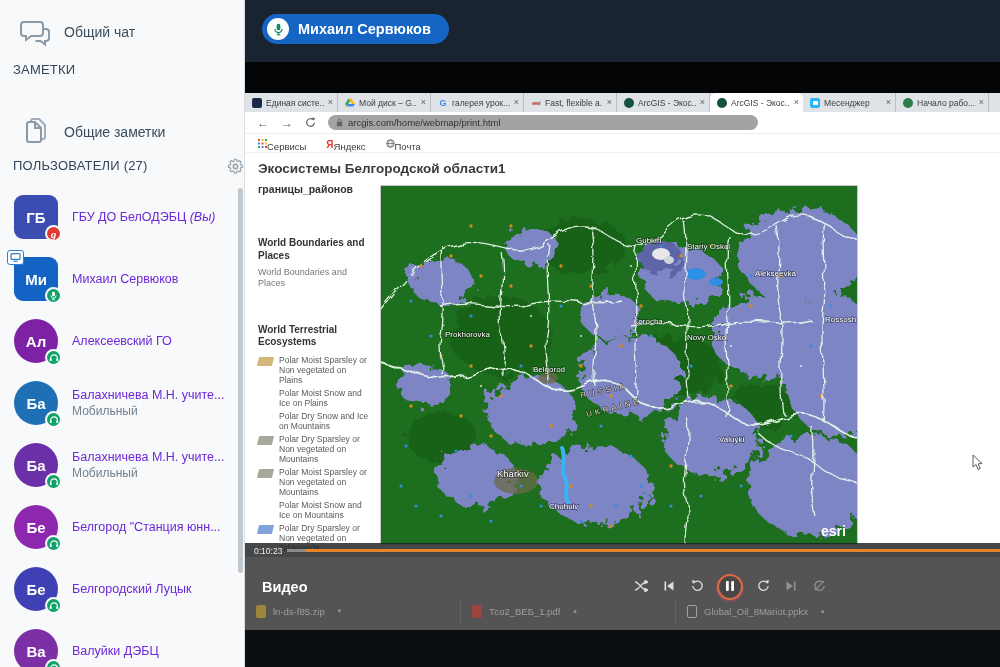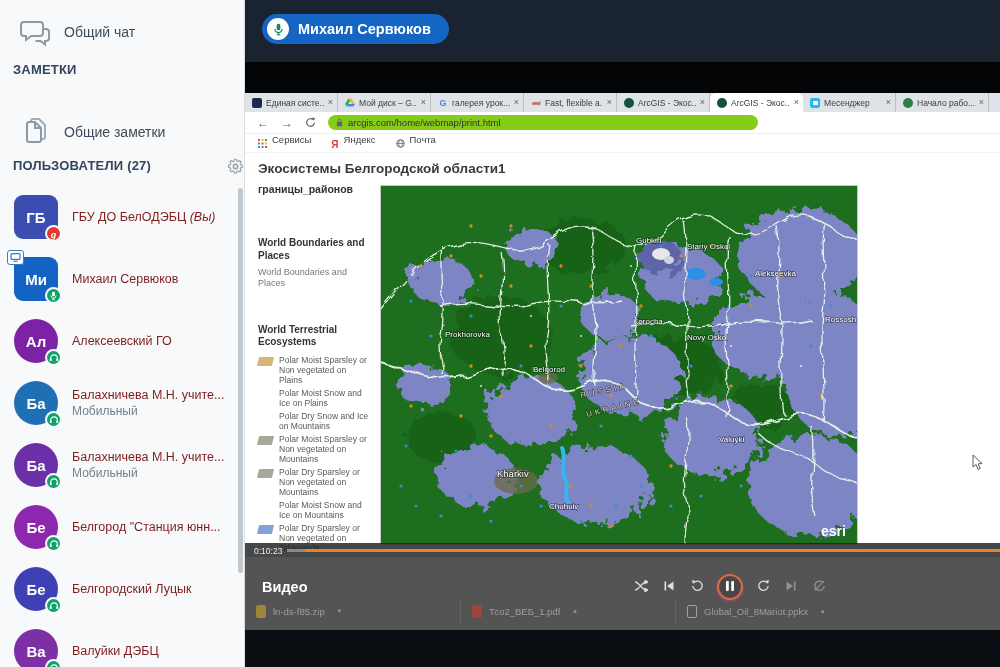--- a/index.html
+++ b/index.html
@@ -6,37 +6,37 @@
   html,body { width:1000px; height:667px; overflow:hidden; background:#fff;
     font-family:"Liberation Sans","DejaVu Sans",sans-serif; }
   .app { position:relative; width:1000px; height:667px; overflow:hidden; }
 
   
   .sidebar { position:absolute; left:0; top:0; width:245px; height:667px;
     background:#f7f9fb; border-right:1px solid #d9dee2; overflow:hidden; }
   .side-row { position:absolute; left:0; width:245px; display:flex; align-items:center; cursor:pointer; }
   .side-ic { width:34px; height:34px; margin-left:18px; flex:0 0 34px; }
   .side-label { margin-left:12px; font-size:14px; color:#3c4c5a; }
-  .side-header { position:absolute; left:13px; font-size:13px; font-weight:bold; color:#33465a; letter-spacing:.2px; }
+  .side-header { position:absolute; left:13px; font-size:13px; font-weight:normal; color:#33465a; letter-spacing:.2px; }
   .gear { position:absolute; right:14px; width:17px; height:17px; }
   .p-list { position:absolute; left:0; top:186px; width:245px; }
   .p-row { position:relative; height:62px; display:flex; align-items:center; cursor:pointer; }
   .avatar { position:relative; width:44px; height:44px; margin-left:14px; flex:0 0 44px;
     display:flex; align-items:center; justify-content:center; }
   .avatar.square { border-radius:9px; } .avatar.circle { border-radius:50%; }
   .init { color:#fff; font-size:15px; font-weight:bold; }
   .badge { position:absolute; right:-4px; bottom:-3px; width:17px; height:17px; border-radius:50%;
     border:2px solid #f7f9fb; display:flex; align-items:center; justify-content:center; }
   .badge.red { background:#e23b2e; color:#fff; font-size:11px; font-style:italic;
     font-family:"Liberation Serif",serif; font-weight:bold; }
   .badge.green { background:#12a168; }
   .share-badge { position:absolute; left:-7px; top:-7px; width:17px; height:15px; background:#fff;
     border:1.5px solid #2f80ca; border-radius:3px; display:flex; align-items:center; justify-content:center; }
   .p-text { margin-left:14px; min-width:0; }
-  .p-name { font-size:12.5px; color:#7f1d1d; white-space:nowrap; }
+  .p-name { font-size:12.5px; color:#6d28d9; white-space:nowrap; }
   .p-name .you { font-style:italic; }
   .p-sub { font-size:12px; color:#73828f; margin-top:2px; }
   .side-scroll { position:absolute; right:1px; top:188px; width:5px; height:385px;
     background:#c3c8cc; border-radius:3px; }
 
   
   .stage { position:absolute; left:245px; top:0; width:755px; height:667px; background:#1a2430; }
   .speaker-pill { position:absolute; left:17px; top:14px; height:30px; padding:0 18px 0 5px;
     background:#1565c4; border-radius:16px; display:flex; align-items:center; gap:9px; }
   .pill-mic { width:22px; height:22px; border-radius:50%; background:#fff;
@@ -61,27 +61,27 @@
   .fav.g-letter { color:#4285f4; font-size:9px; }
   .fav.ewi { color:#b03a2e; font-size:6px; letter-spacing:-.5px; }
   .fav.arcgis { background:#14503e; border-radius:50%; }
   .fav.msgr { background:#29b6f6; border-radius:2px; }
   .fav.msgr::after { content:""; width:5px; height:4px; background:#fff; border-radius:1px; }
   .fav.globe-green { background:#2e7d46; border-radius:50%; }
 
   .toolbar { position:absolute; left:0; top:19px; width:755px; height:22px; background:#fff;
     display:flex; align-items:center; border-bottom:1px solid #eceff1; }
   .nav-ic { margin-left:12px; color:#5f6368; font-size:12px; line-height:1; cursor:pointer; }
-  .urlbar { margin-left:12px; width:430px; height:15px; background:#84cc16; border-radius:8px;
+  .urlbar { margin-left:12px; width:430px; height:15px; background:#a3a3a3; border-radius:8px;
     display:flex; align-items:center; padding:0 8px; gap:5px; cursor:text; }
   .url-text { font-size:9.5px; color:#2f3337; }
 
   .bookmarks { position:absolute; left:0; top:41px; width:755px; height:19px; background:#fff;
     display:flex; align-items:center; gap:20px; padding-left:13px; border-bottom:1px solid #f0f2f4; }
-  .bm { display:flex; align-items:flex-start; gap:5px; cursor:pointer; }
+  .bm { display:flex; align-items:flex-end; cursor:pointer; }
   .bm-label { font-size:9.5px; color:#3c4043; }
   .bm-ya { color:#e53935; font-size:10px; font-weight:bold; }
 
   .page-title { position:absolute; left:13px; top:68px; font-size:13.5px; font-weight:bold; color:#3a3a3a; }
 
   .legend { position:absolute; left:13px; top:90px; width:116px; color:#4a4a4a; }
   .lg-layer { font-size:10.5px; font-weight:bold; color:#333; }
   .lg-h { font-size:10px; font-weight:bold; color:#333; margin-top:8px; line-height:1.25; }
   .lg-sub { font-size:9px; color:#777; margin-top:5px; line-height:1.25; }
   .lg-items { margin-top:6px; }
@@ -417,25 +417,25 @@
             <div class="lg-item">
               <span class="lg-sw none"></span>
               <span class="lg-txt">Polar Moist Snow and Ice on Plains</span>
             </div>
             <div class="lg-item">
               <span class="lg-sw none"></span>
               <span class="lg-txt">Polar Dry Snow and Ice on Mountains</span>
             </div>
             <div class="lg-item">
               <span class="lg-sw" style="background: rgb(168, 168, 154);"></span>
+              <span class="lg-txt">Polar Dry Sparsley or Non vegetated on Mountains</span>
+            </div>
+            <div class="lg-item">
+              <span class="lg-sw" style="background: rgb(168, 168, 154);"></span>
               <span class="lg-txt">Polar Moist Sparsley or Non vegetated on Mountains</span>
-            </div>
-            <div class="lg-item">
-              <span class="lg-sw" style="background: rgb(168, 168, 154);"></span>
-              <span class="lg-txt">Polar Dry Sparsley or Non vegetated on Mountains</span>
             </div>
             <div class="lg-item">
               <span class="lg-sw none"></span>
               <span class="lg-txt">Polar Moist Snow and Ice on Mountains</span>
             </div>
             <div class="lg-item">
               <span class="lg-sw" style="background: rgb(127, 163, 216);"></span>
               <span class="lg-txt">Polar Dry Sparsley or Non vegetated on Tablelands</span>
             </div>
             <div class="lg-item">

